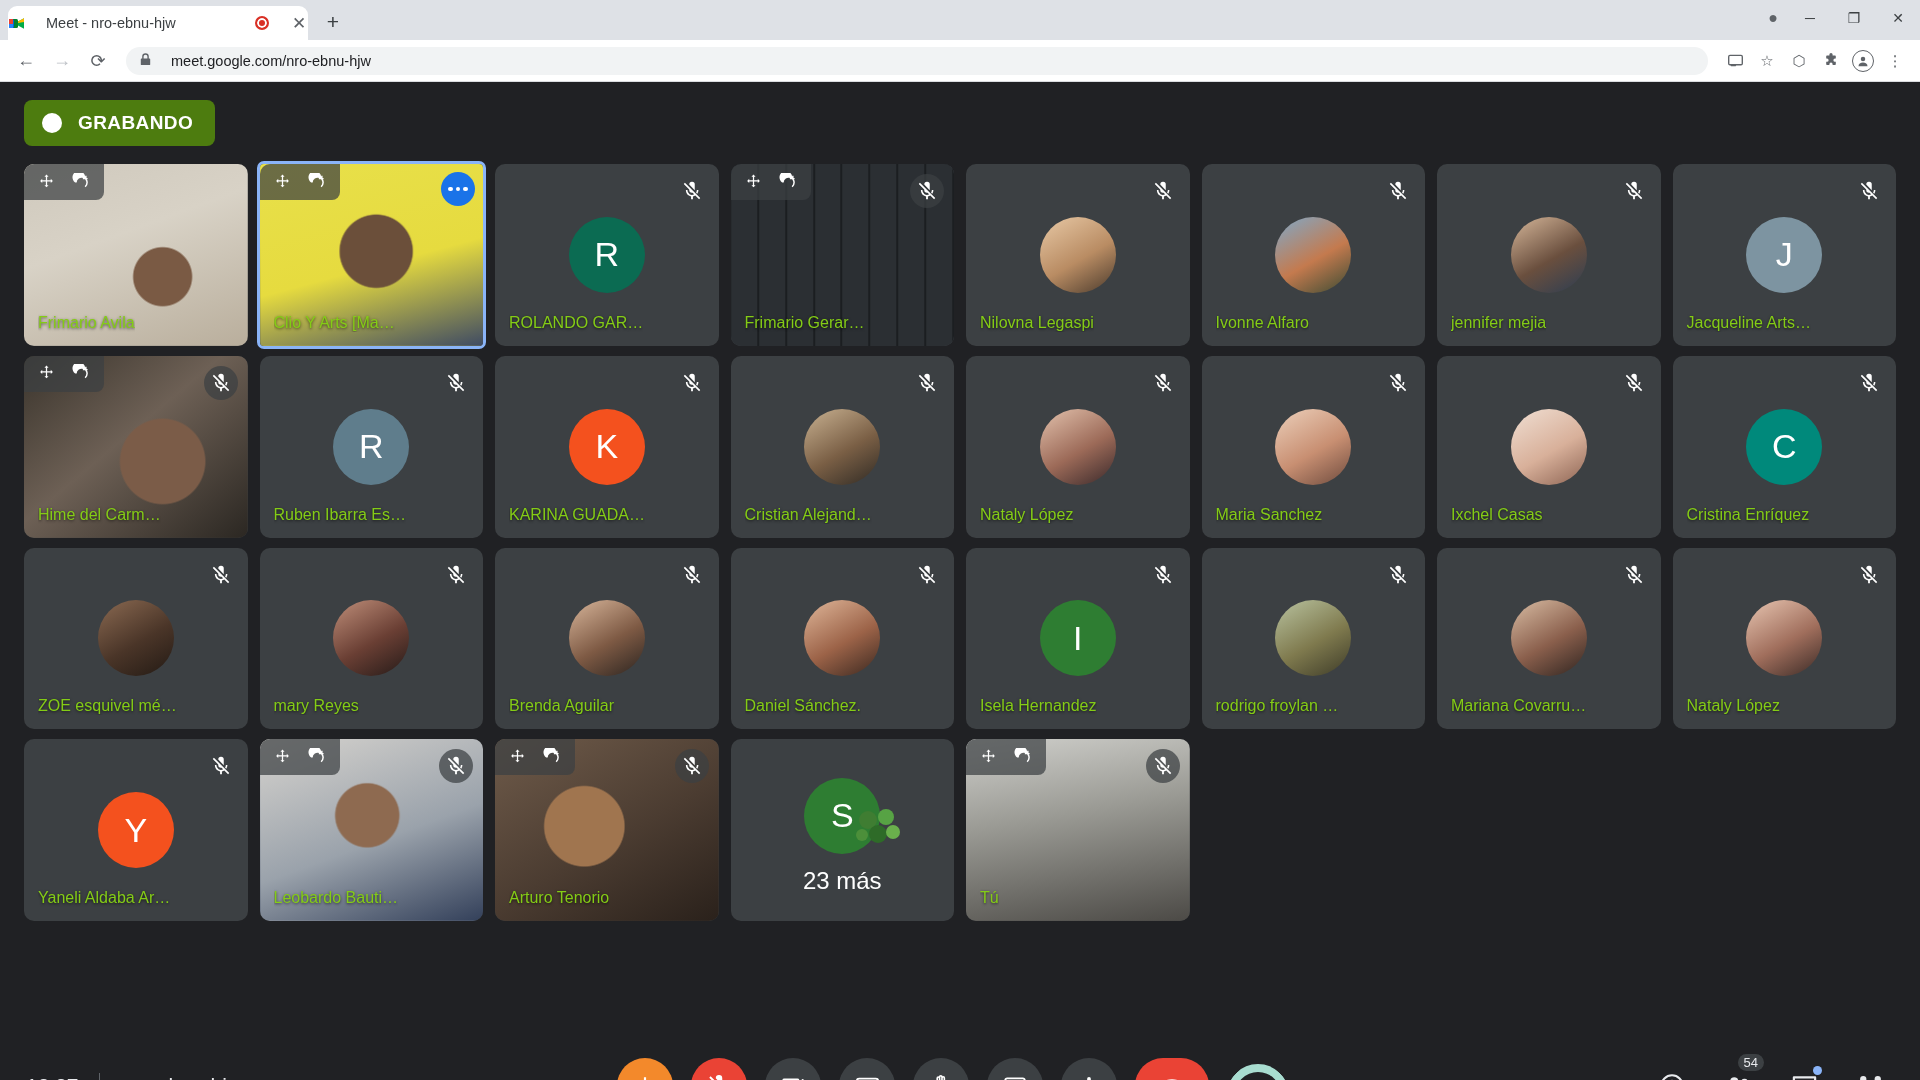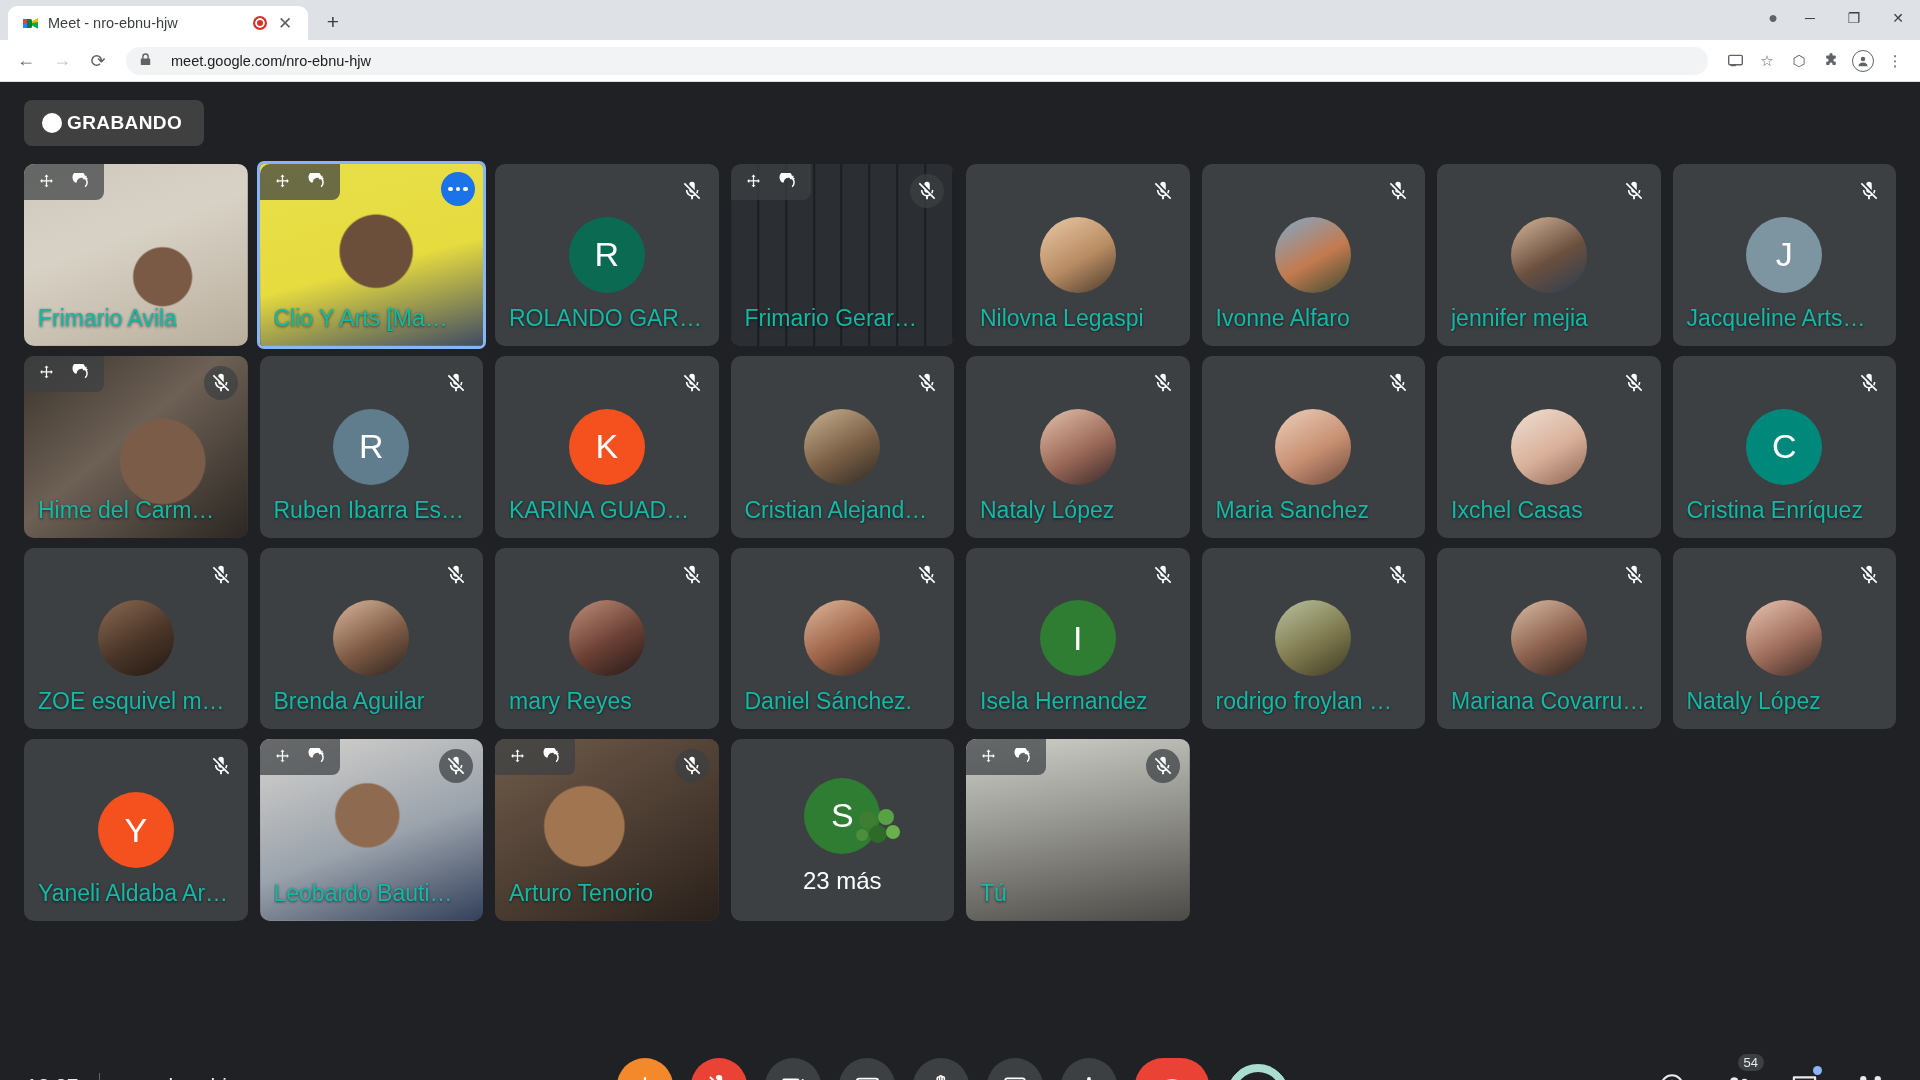--- a/index.html
+++ b/index.html
@@ -19,22 +19,22 @@
     padding-left: 8px;
     position: relative;
   }
   .tab {
     height: 34px;
     width: 300px;
     background: #fff;
     border-radius: 9px 9px 0 0;
     display: flex;
     align-items: center;
-    padding: 0 14px;
-    gap: 9px;
+    padding: 0 0;
+    gap: 21px;
     font-size: 15px;
     color: #3c4043;
   }
   .tab-favicon {
     width: 17px; height: 17px;
     flex: 0 0 17px;
     position: relative;
   }
   .tab-title {
     flex: 1;
@@ -132,26 +132,26 @@
   .meet-stage {
     position: absolute;
     top: 82px; left: 0; right: 0;
     height: 884px;
     padding: 0 24px;
   }
 
   .rec-badge {
     position: absolute;
     top: 18px; left: 24px;
-    background: #404040;
+    background: #4d7c0f;
     color: #fff;
     border-radius: 8px;
     height: 46px;
     display: flex; align-items: center;
-    gap: 5px;
+    gap: 16px;
     padding: 0 22px 0 18px;
     font-size: 19px;
     font-weight: bold;
     letter-spacing: .4px;
   }
   .rec-badge .dot {
     width: 20px; height: 20px;
     border-radius: 50%;
     background: #fff;
   }
@@ -176,22 +176,22 @@
   }
   .tile-video {
     position: absolute;
     inset: 0;
     background-size: cover;
     background-position: center;
   }
   .tile-name {
     position: absolute;
     left: 14px; bottom: 14px;
-    color: #14b8a6;
-    font-size: 23px;
+    color: #84cc16;
+    font-size: 16px;
     max-width: calc(100% - 28px);
     white-space: nowrap;
     overflow: hidden;
     text-overflow: ellipsis;
     text-shadow: 0 1px 3px rgba(0,0,0,.65);
     font-family: "Liberation Sans", sans-serif;
   }
   .avatar {
     position: absolute;
     left: 50%; top: 50%;
@@ -612,36 +612,36 @@
         <div class="tile">
           <div class="avatar" style="background-image: linear-gradient(150deg, rgb(139, 106, 82), rgb(74, 53, 40) 55%, rgb(35, 26, 20));"></div>
           <div class="mic-off">
             <svg width="22" height="22" viewBox="0 0 24 24">
               <path d="M19 11h-1.7a5.3 5.3 0 01-.82 2.83l1.24 1.24A7 7 0 0019 11zM15 11.16V5a3 3 0 00-6-.16zM4.27 3L3 4.27l6 6V11a3 3 0 003 3 3 3 0 00.62-.07l1.7 1.7A5 5 0 017 11H5.3A7 7 0 0011 17.9V21h2v-3.1a6.9 6.9 0 002.6-.9L19.73 21 21 19.73z" fill="#fff"></path>
             </svg>
           </div>
           <div class="tile-name">ZOE esquivel mé…</div>
         </div>
         <div class="tile">
+          <div class="avatar" style="background-image: linear-gradient(150deg, rgb(192, 143, 122), rgb(106, 63, 52) 55%, rgb(36, 26, 24));"></div>
+          <div class="mic-off">
+            <svg width="22" height="22" viewBox="0 0 24 24">
+              <path d="M19 11h-1.7a5.3 5.3 0 01-.82 2.83l1.24 1.24A7 7 0 0019 11zM15 11.16V5a3 3 0 00-6-.16zM4.27 3L3 4.27l6 6V11a3 3 0 003 3 3 3 0 00.62-.07l1.7 1.7A5 5 0 017 11H5.3A7 7 0 0011 17.9V21h2v-3.1a6.9 6.9 0 002.6-.9L19.73 21 21 19.73z" fill="#fff"></path>
+            </svg>
+          </div>
+          <div class="tile-name">mary Reyes</div>
+        </div>
+        <div class="tile">
           <div class="avatar" style="background-image: linear-gradient(150deg, rgb(216, 182, 155), rgb(126, 90, 68) 55%, rgb(43, 36, 32));"></div>
           <div class="mic-off">
             <svg width="22" height="22" viewBox="0 0 24 24">
               <path d="M19 11h-1.7a5.3 5.3 0 01-.82 2.83l1.24 1.24A7 7 0 0019 11zM15 11.16V5a3 3 0 00-6-.16zM4.27 3L3 4.27l6 6V11a3 3 0 003 3 3 3 0 00.62-.07l1.7 1.7A5 5 0 017 11H5.3A7 7 0 0011 17.9V21h2v-3.1a6.9 6.9 0 002.6-.9L19.73 21 21 19.73z" fill="#fff"></path>
             </svg>
           </div>
           <div class="tile-name">Brenda Aguilar</div>
-        </div>
-        <div class="tile">
-          <div class="avatar" style="background-image: linear-gradient(150deg, rgb(192, 143, 122), rgb(106, 63, 52) 55%, rgb(36, 26, 24));"></div>
-          <div class="mic-off">
-            <svg width="22" height="22" viewBox="0 0 24 24">
-              <path d="M19 11h-1.7a5.3 5.3 0 01-.82 2.83l1.24 1.24A7 7 0 0019 11zM15 11.16V5a3 3 0 00-6-.16zM4.27 3L3 4.27l6 6V11a3 3 0 003 3 3 3 0 00.62-.07l1.7 1.7A5 5 0 017 11H5.3A7 7 0 0011 17.9V21h2v-3.1a6.9 6.9 0 002.6-.9L19.73 21 21 19.73z" fill="#fff"></path>
-            </svg>
-          </div>
-          <div class="tile-name">mary Reyes</div>
         </div>
         <div class="tile">
           <div class="avatar" style="background-image: linear-gradient(150deg, rgb(224, 183, 154), rgb(156, 99, 72) 55%, rgb(58, 40, 32));"></div>
           <div class="mic-off">
             <svg width="22" height="22" viewBox="0 0 24 24">
               <path d="M19 11h-1.7a5.3 5.3 0 01-.82 2.83l1.24 1.24A7 7 0 0019 11zM15 11.16V5a3 3 0 00-6-.16zM4.27 3L3 4.27l6 6V11a3 3 0 003 3 3 3 0 00.62-.07l1.7 1.7A5 5 0 017 11H5.3A7 7 0 0011 17.9V21h2v-3.1a6.9 6.9 0 002.6-.9L19.73 21 21 19.73z" fill="#fff"></path>
             </svg>
           </div>
           <div class="tile-name">Daniel Sánchez.</div>
         </div>

